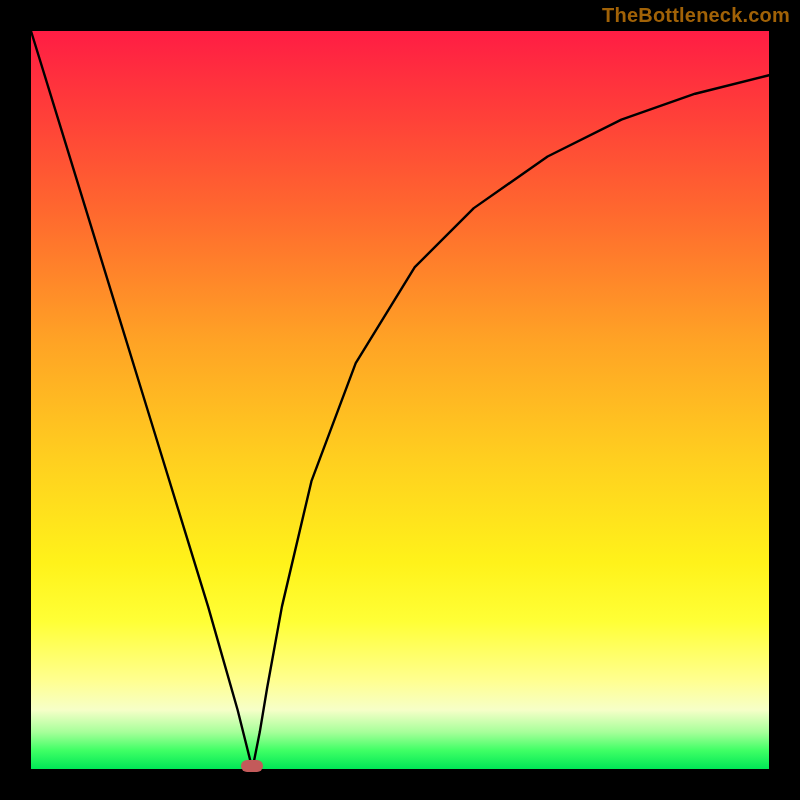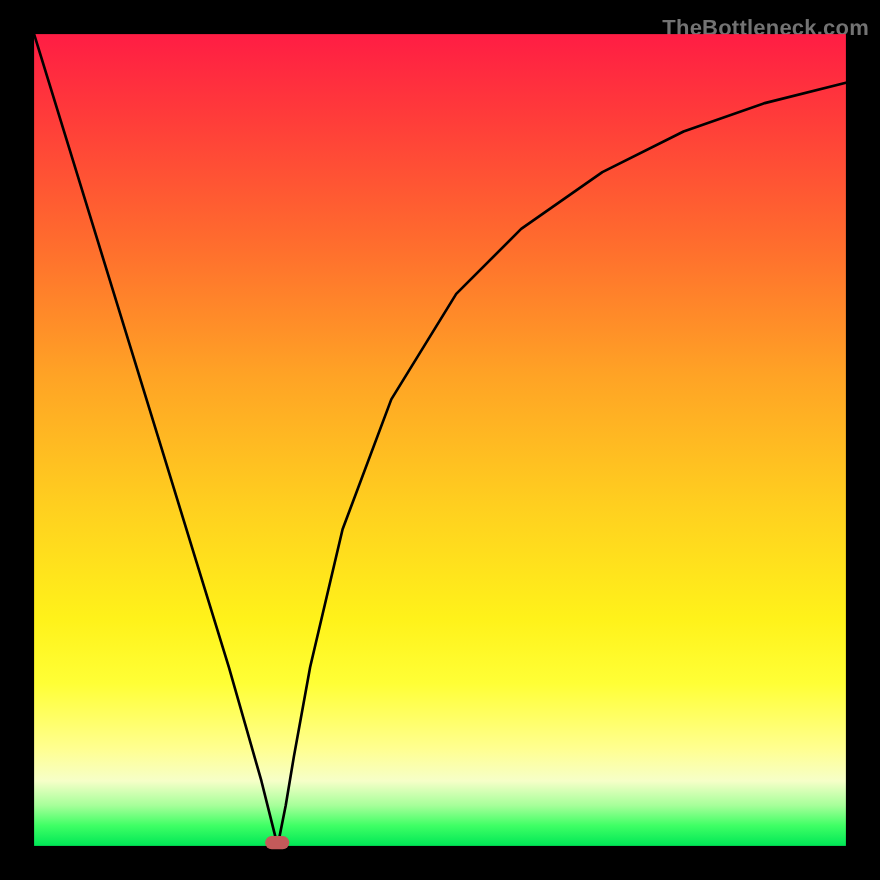--- a/index.html
+++ b/index.html
@@ -9,23 +9,22 @@
     top: 0; left: 0; width: 800px; height: 800px;
     background: #000;
   }
   .watermark {
     position: absolute;
     top: 4px;
     right: 10px;
     font-family: Arial, Helvetica, sans-serif;
     font-size: 20px;
     font-weight: 600;
-    color: #737373;
+    color: #a16207;
     letter-spacing: 0.2px;
-    margin-top: 11px;
   }
   .plot-area {
     position: absolute;
     left: 31px;
     top: 31px;
     width: 738px;
     height: 738px;
     background: linear-gradient(to bottom,
       #ff1d44 0%,
       #ff3b3a 10%,

